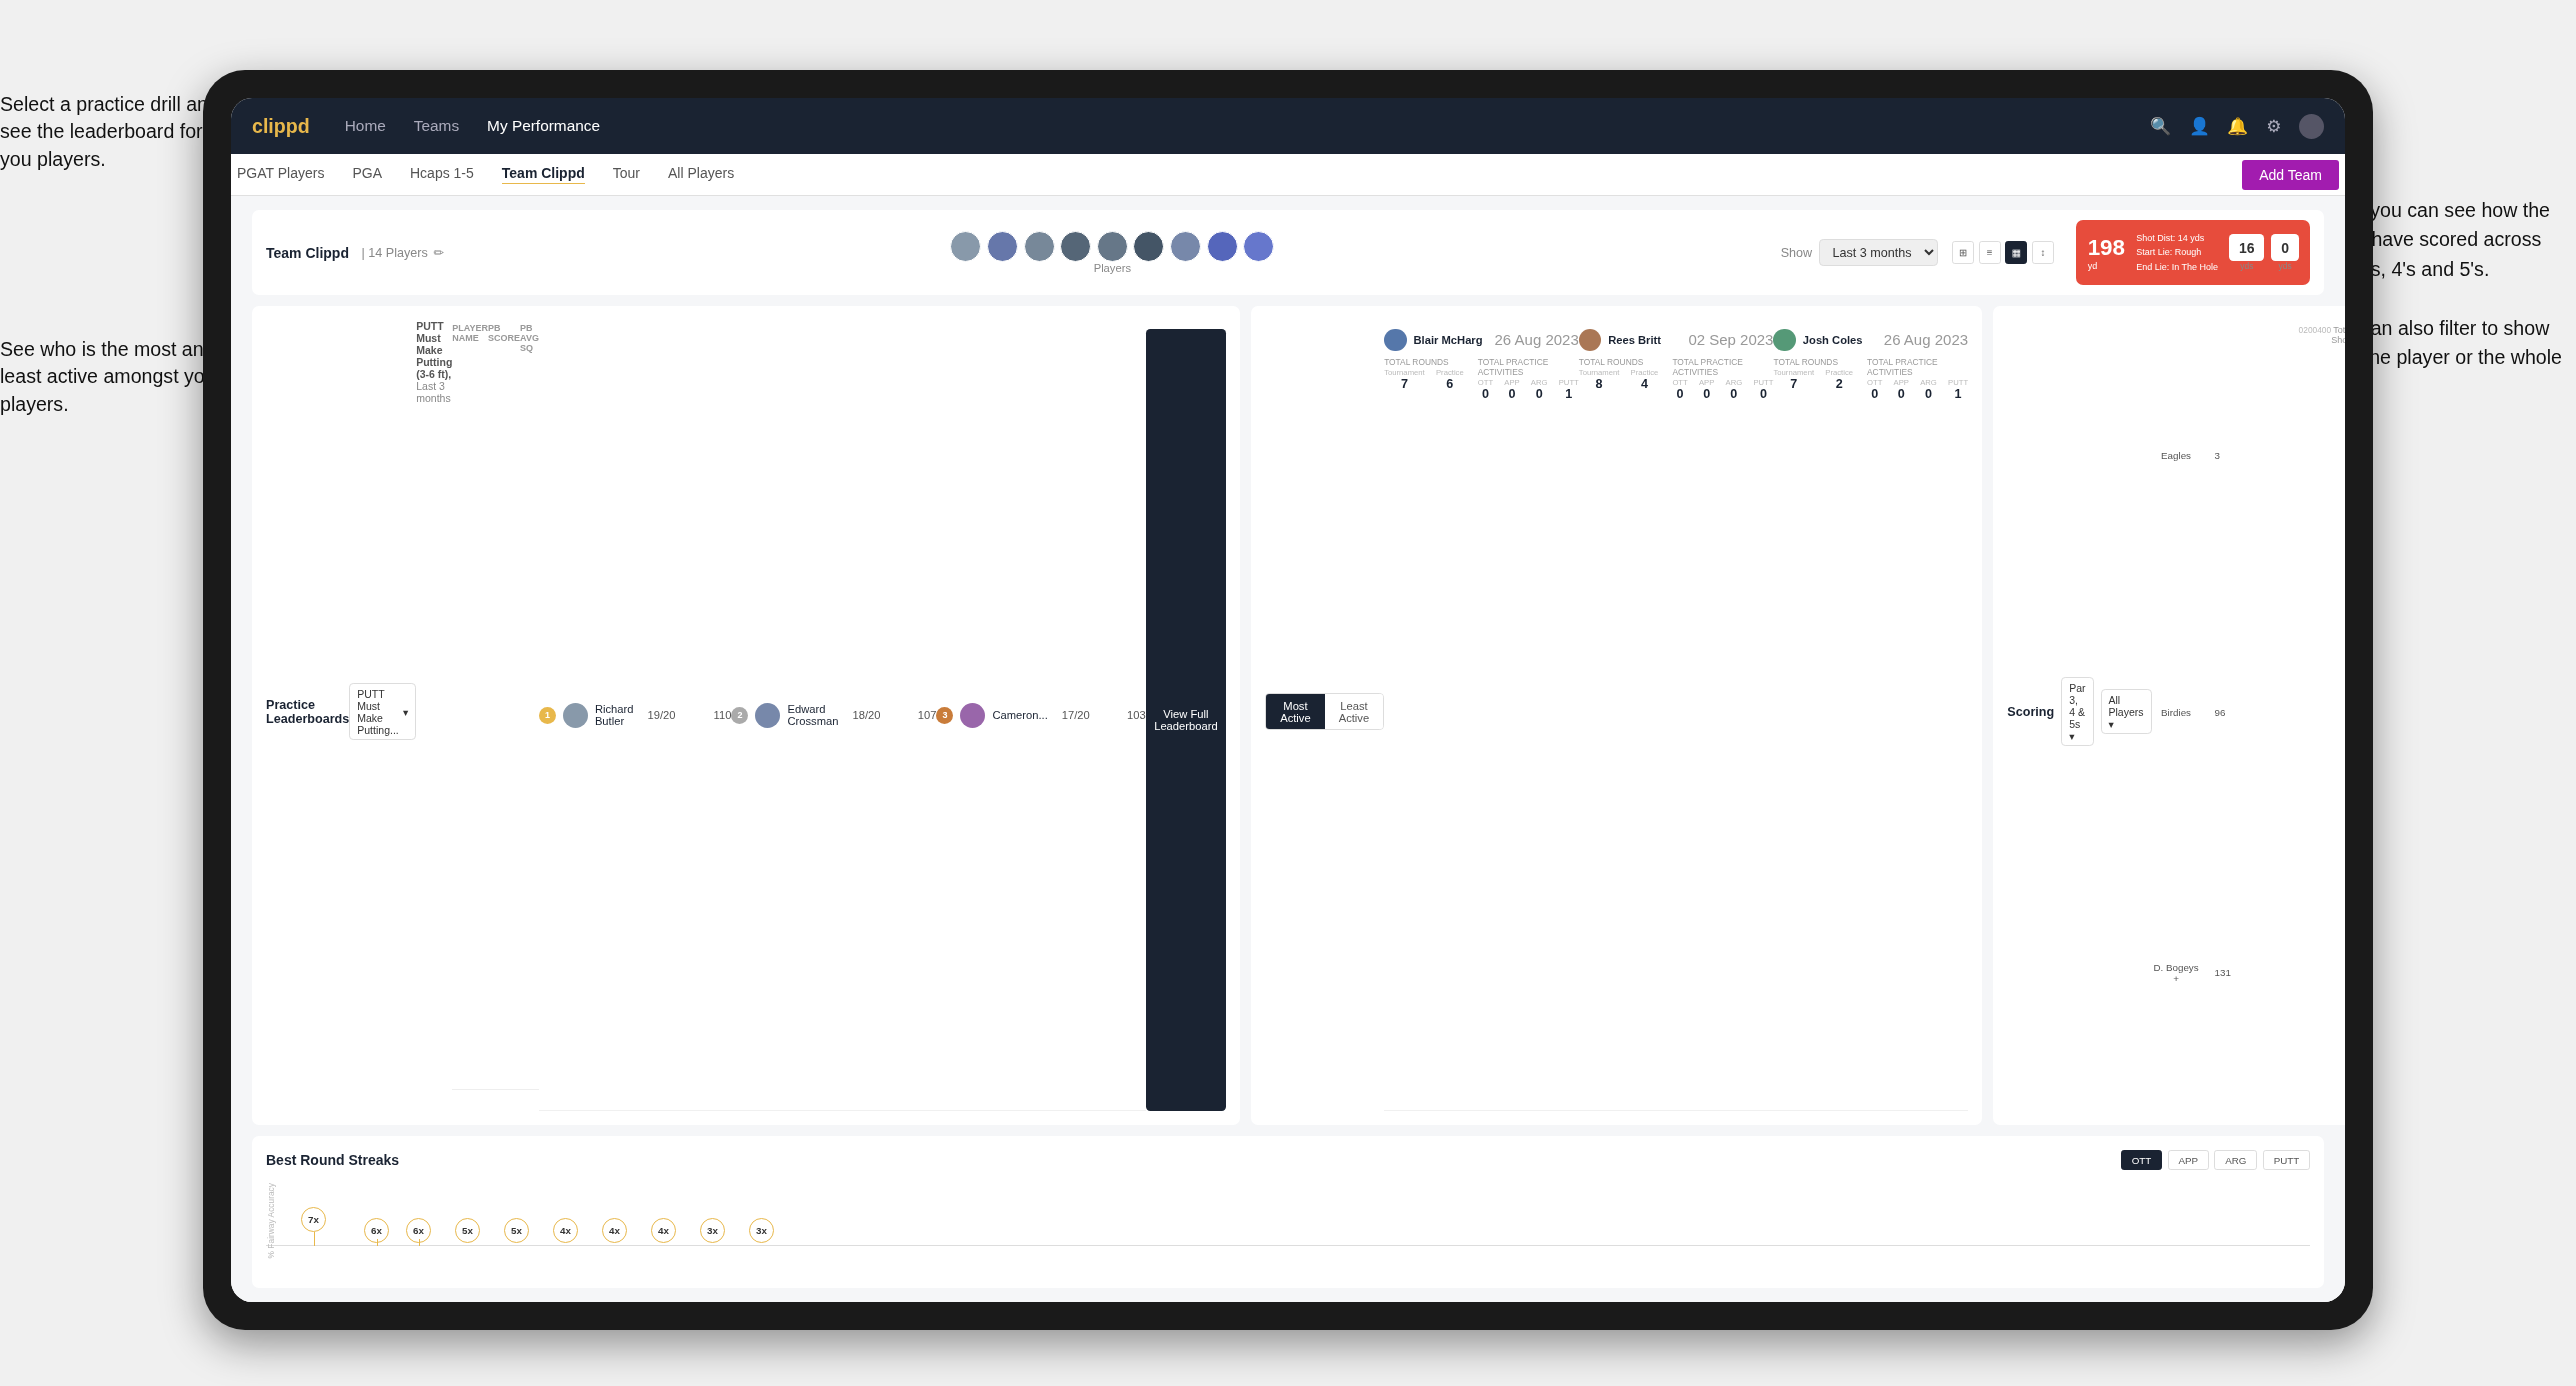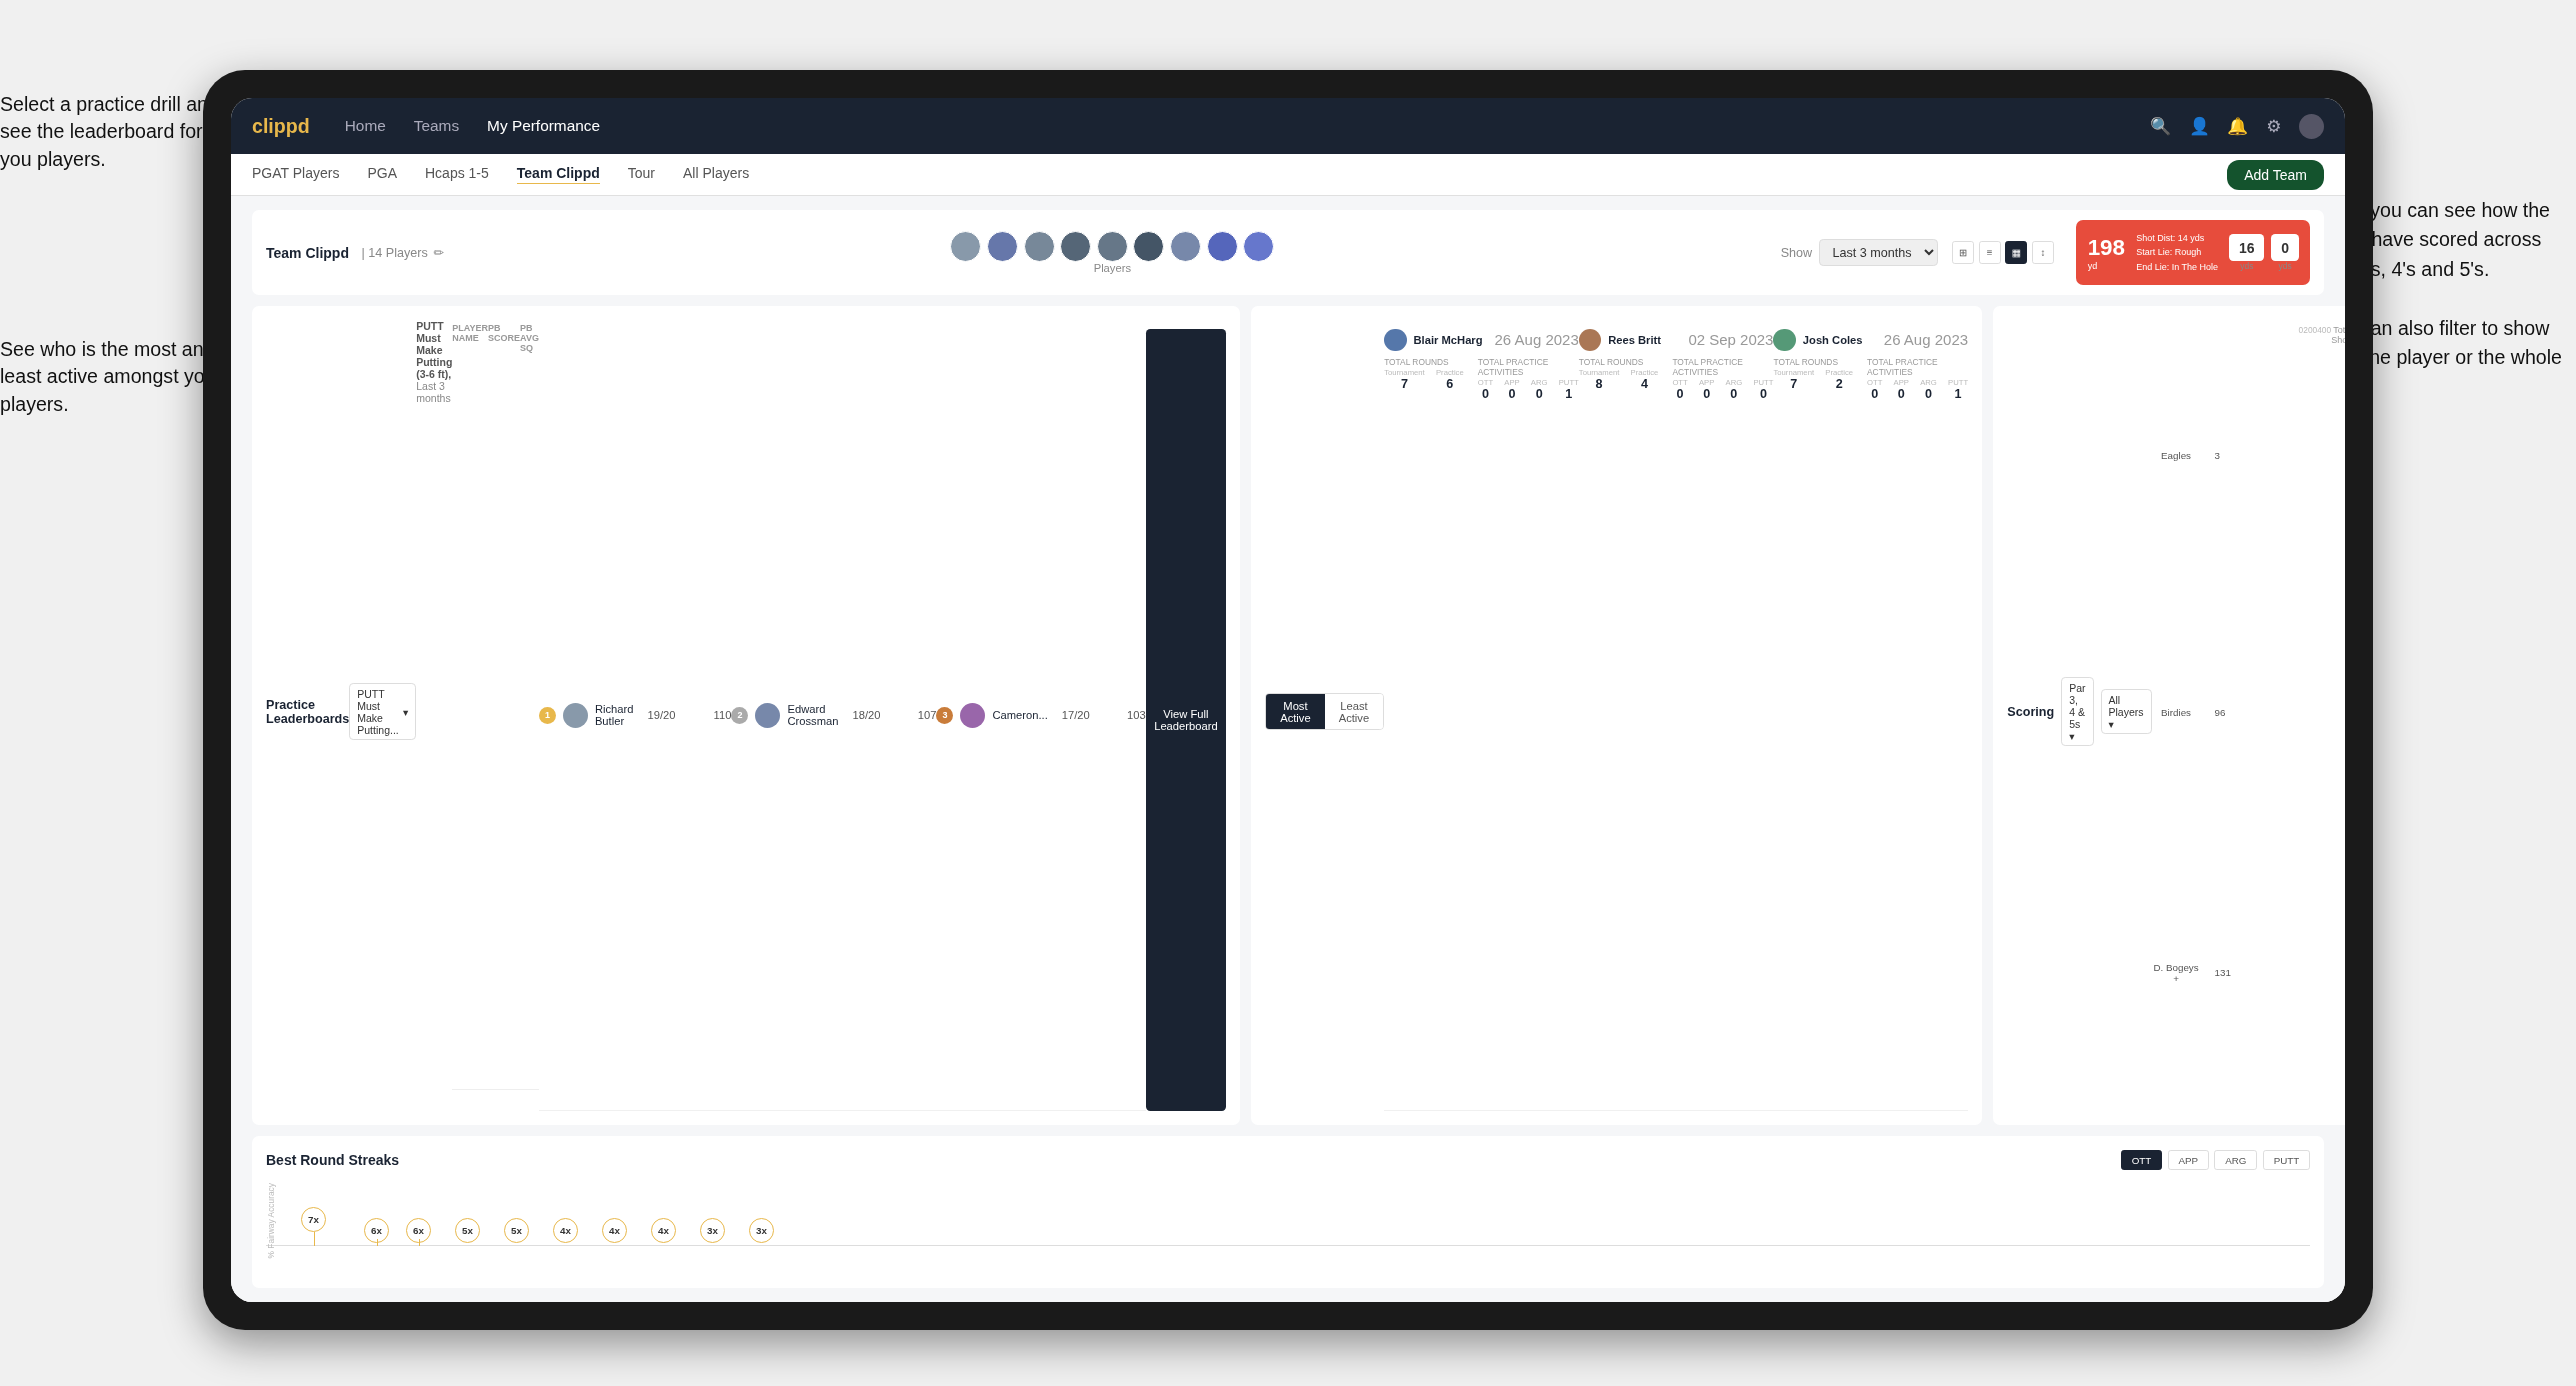--- a/index.html
+++ b/index.html
@@ -88,45 +88,45 @@
       background: #556;
       display: inline-block;
     }
 
     
     .subnav {
       background: #fff;
       border-bottom: 0.7px solid #e0e0e0;
       display: flex;
       align-items: center;
-      padding: 0 21px;
+      padding: 0 6px;
       height: 42px;
       flex-shrink: 0;
     }
     .subnav-tabs {
       display: flex;
       gap: 28px;
       flex: 1;
     }
     .subnav-tab {
       font-size: 14px;
       color: #555;
       cursor: pointer;
       padding-bottom: 2.8px;
     }
     .subnav-tab.active {
       color: #1a2332;
       border-bottom: 1.4px solid #e8b84b;
       font-weight: 600;
     }
     .add-team-btn {
-      background: #14532d;
+      background: #a21caf;
       color: #fff;
       border: none;
-      border-radius: 12px;
+      border-radius: 3px;
       padding: 7px 17px;
       font-size: 14px;
       cursor: pointer;
     }
 
     
     .main-content {
       flex: 1;
       overflow: hidden;
       background: #f5f6f8;

